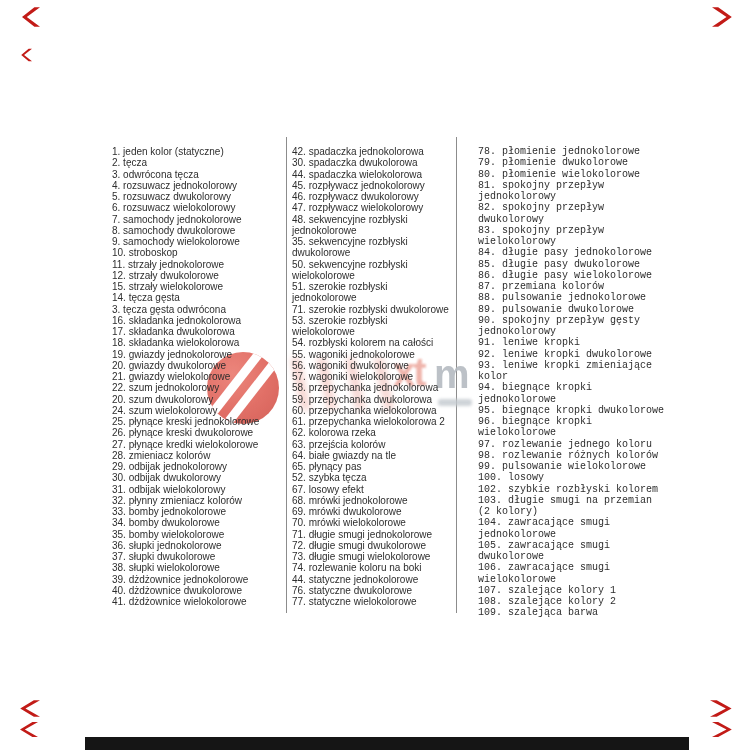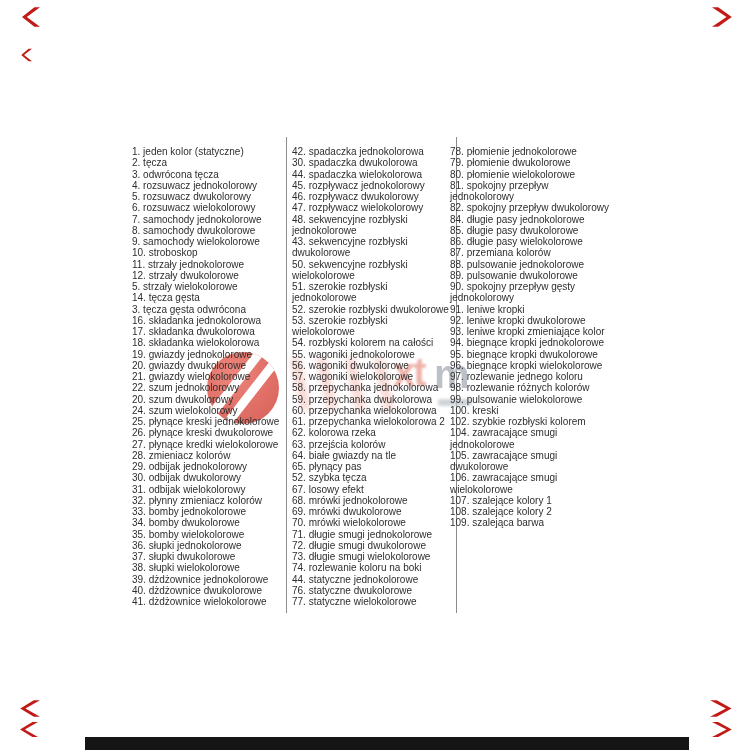--- a/index.html
+++ b/index.html
@@ -3,23 +3,23 @@
 <meta charset="utf-8">
 <style>
   html,body{margin:0;padding:0;background:#ffffff;}
   .canvas{
     position:relative;width:750px;height:750px;background:#ffffff;overflow:hidden;
     font-family:"Liberation Sans", sans-serif;
   }
   
   .columns{position:absolute;top:146px;left:0;width:750px;}
   .col{position:absolute;top:0;color:#2e2e2e;font-size:10px;line-height:11.25px;}
-  .col-1{left:112px;width:172px;margin-left:20px;}
+  .col-1{left:112px;width:172px;}
   .col-2{left:292px;width:166px;}
-  .col-3{left:450px;width:192px;}
+  .col-3{left:478px;width:192px;font-family:Liberation Mono, monospace;}
   .list-item{white-space:pre-line;}
   
   .divider{position:absolute;top:137px;width:1px;height:476px;background:#8c8c8c;}
   .divider-1{left:286px;}
   .divider-2{left:456px;}
   
   .mark{position:absolute;background:#c21b17;}
   .mark.left {clip-path:polygon(100% 6%,34% 50%,100% 94%,72% 94%,10% 50%,72% 6%);}
   .mark.right{clip-path:polygon(0 6%,66% 50%,0 94%,28% 94%,90% 50%,28% 6%);}
   .m-tl1{left:20px;top:6px;width:20px;height:22px;}
@@ -95,21 +95,21 @@
         <div class="list-item">3. odwrócona tęcza</div>
         <div class="list-item">4. rozsuwacz jednokolorowy</div>
         <div class="list-item">5. rozsuwacz dwukolorowy</div>
         <div class="list-item">6. rozsuwacz wielokolorowy</div>
         <div class="list-item">7. samochody jednokolorowe</div>
         <div class="list-item">8. samochody dwukolorowe</div>
         <div class="list-item">9. samochody wielokolorowe</div>
         <div class="list-item">10. stroboskop</div>
         <div class="list-item">11. strzały jednokolorowe</div>
         <div class="list-item">12. strzały dwukolorowe</div>
-        <div class="list-item">5. strzały wielokolorowe</div>
+        <div class="list-item">15. strzały wielokolorowe</div>
         <div class="list-item">14. tęcza gęsta</div>
         <div class="list-item">3. tęcza gęsta odwrócona</div>
         <div class="list-item">16. składanka jednokolorowa</div>
         <div class="list-item">17. składanka dwukolorowa</div>
         <div class="list-item">18. składanka wielokolorowa</div>
         <div class="list-item">19. gwiazdy jednokolorowe</div>
         <div class="list-item">20. gwiazdy dwukolorowe</div>
         <div class="list-item">21. gwiazdy wielokolorowe</div>
         <div class="list-item">22. szum jednokolorowy</div>
         <div class="list-item">20. szum dwukolorowy</div>
@@ -134,27 +134,27 @@
       </div>
     <div class="col col-2">
         <div class="list-item">42. spadaczka jednokolorowa</div>
         <div class="list-item">30. spadaczka dwukolorowa</div>
         <div class="list-item">44. spadaczka wielokolorowa</div>
         <div class="list-item">45. rozpływacz jednokolorowy</div>
         <div class="list-item">46. rozpływacz dwukolorowy</div>
         <div class="list-item">47. rozpływacz wielokolorowy</div>
         <div class="list-item">48. sekwencyjne rozbłyski
 jednokolorowe</div>
-        <div class="list-item">43. sekwencyjne rozbłyski
+        <div class="list-item">35. sekwencyjne rozbłyski
 dwukolorowe</div>
         <div class="list-item">50. sekwencyjne rozbłyski
 wielokolorowe</div>
         <div class="list-item">51. szerokie rozbłyski
 jednokolorowe</div>
-        <div class="list-item">52. szerokie rozbłyski dwukolorowe</div>
+        <div class="list-item">71. szerokie rozbłyski dwukolorowe</div>
         <div class="list-item">53. szerokie rozbłyski
 wielokolorowe</div>
         <div class="list-item">54. rozbłyski kolorem na całości</div>
         <div class="list-item">55. wagoniki jednokolorowe</div>
         <div class="list-item">56. wagoniki dwukolorowe</div>
         <div class="list-item">57. wagoniki wielokolorowe</div>
         <div class="list-item">58. przepychanka jednokolorowa</div>
         <div class="list-item">59. przepychanka dwukolorowa</div>
         <div class="list-item">60. przepychanka wielokolorowa</div>
         <div class="list-item">61. przepychanka wielokolorowa 2</div>
@@ -175,39 +175,43 @@
         <div class="list-item">76. statyczne dwukolorowe</div>
         <div class="list-item">77. statyczne wielokolorowe</div>
       </div>
     <div class="col col-3">
         <div class="list-item">78. płomienie jednokolorowe</div>
         <div class="list-item">79. płomienie dwukolorowe</div>
         <div class="list-item">80. płomienie wielokolorowe</div>
         <div class="list-item">81. spokojny przepływ
 jednokolorowy</div>
         <div class="list-item">82. spokojny przepływ dwukolorowy</div>
+        <div class="list-item">83. spokojny przepływ
+wielokolorowy</div>
         <div class="list-item">84. długie pasy jednokolorowe</div>
         <div class="list-item">85. długie pasy dwukolorowe</div>
         <div class="list-item">86. długie pasy wielokolorowe</div>
         <div class="list-item">87. przemiana kolorów</div>
         <div class="list-item">88. pulsowanie jednokolorowe</div>
         <div class="list-item">89. pulsowanie dwukolorowe</div>
         <div class="list-item">90. spokojny przepływ gęsty
 jednokolorowy</div>
         <div class="list-item">91. leniwe kropki</div>
         <div class="list-item">92. leniwe kropki dwukolorowe</div>
         <div class="list-item">93. leniwe kropki zmieniające kolor</div>
         <div class="list-item">94. biegnące kropki jednokolorowe</div>
         <div class="list-item">95. biegnące kropki dwukolorowe</div>
         <div class="list-item">96. biegnące kropki wielokolorowe</div>
         <div class="list-item">97. rozlewanie jednego koloru</div>
         <div class="list-item">98. rozlewanie różnych kolorów</div>
         <div class="list-item">99. pulsowanie wielokolorowe</div>
-        <div class="list-item">100. kreski</div>
+        <div class="list-item">100. losowy</div>
         <div class="list-item">102. szybkie rozbłyski kolorem</div>
+        <div class="list-item">103. długie smugi na przemian
+(2 kolory)</div>
         <div class="list-item">104. zawracające smugi
 jednokolorowe</div>
         <div class="list-item">105. zawracające smugi
 dwukolorowe</div>
         <div class="list-item">106. zawracające smugi
 wielokolorowe</div>
         <div class="list-item">107. szalejące kolory 1</div>
         <div class="list-item">108. szalejące kolory 2</div>
         <div class="list-item">109. szalejąca barwa</div>
       </div>

